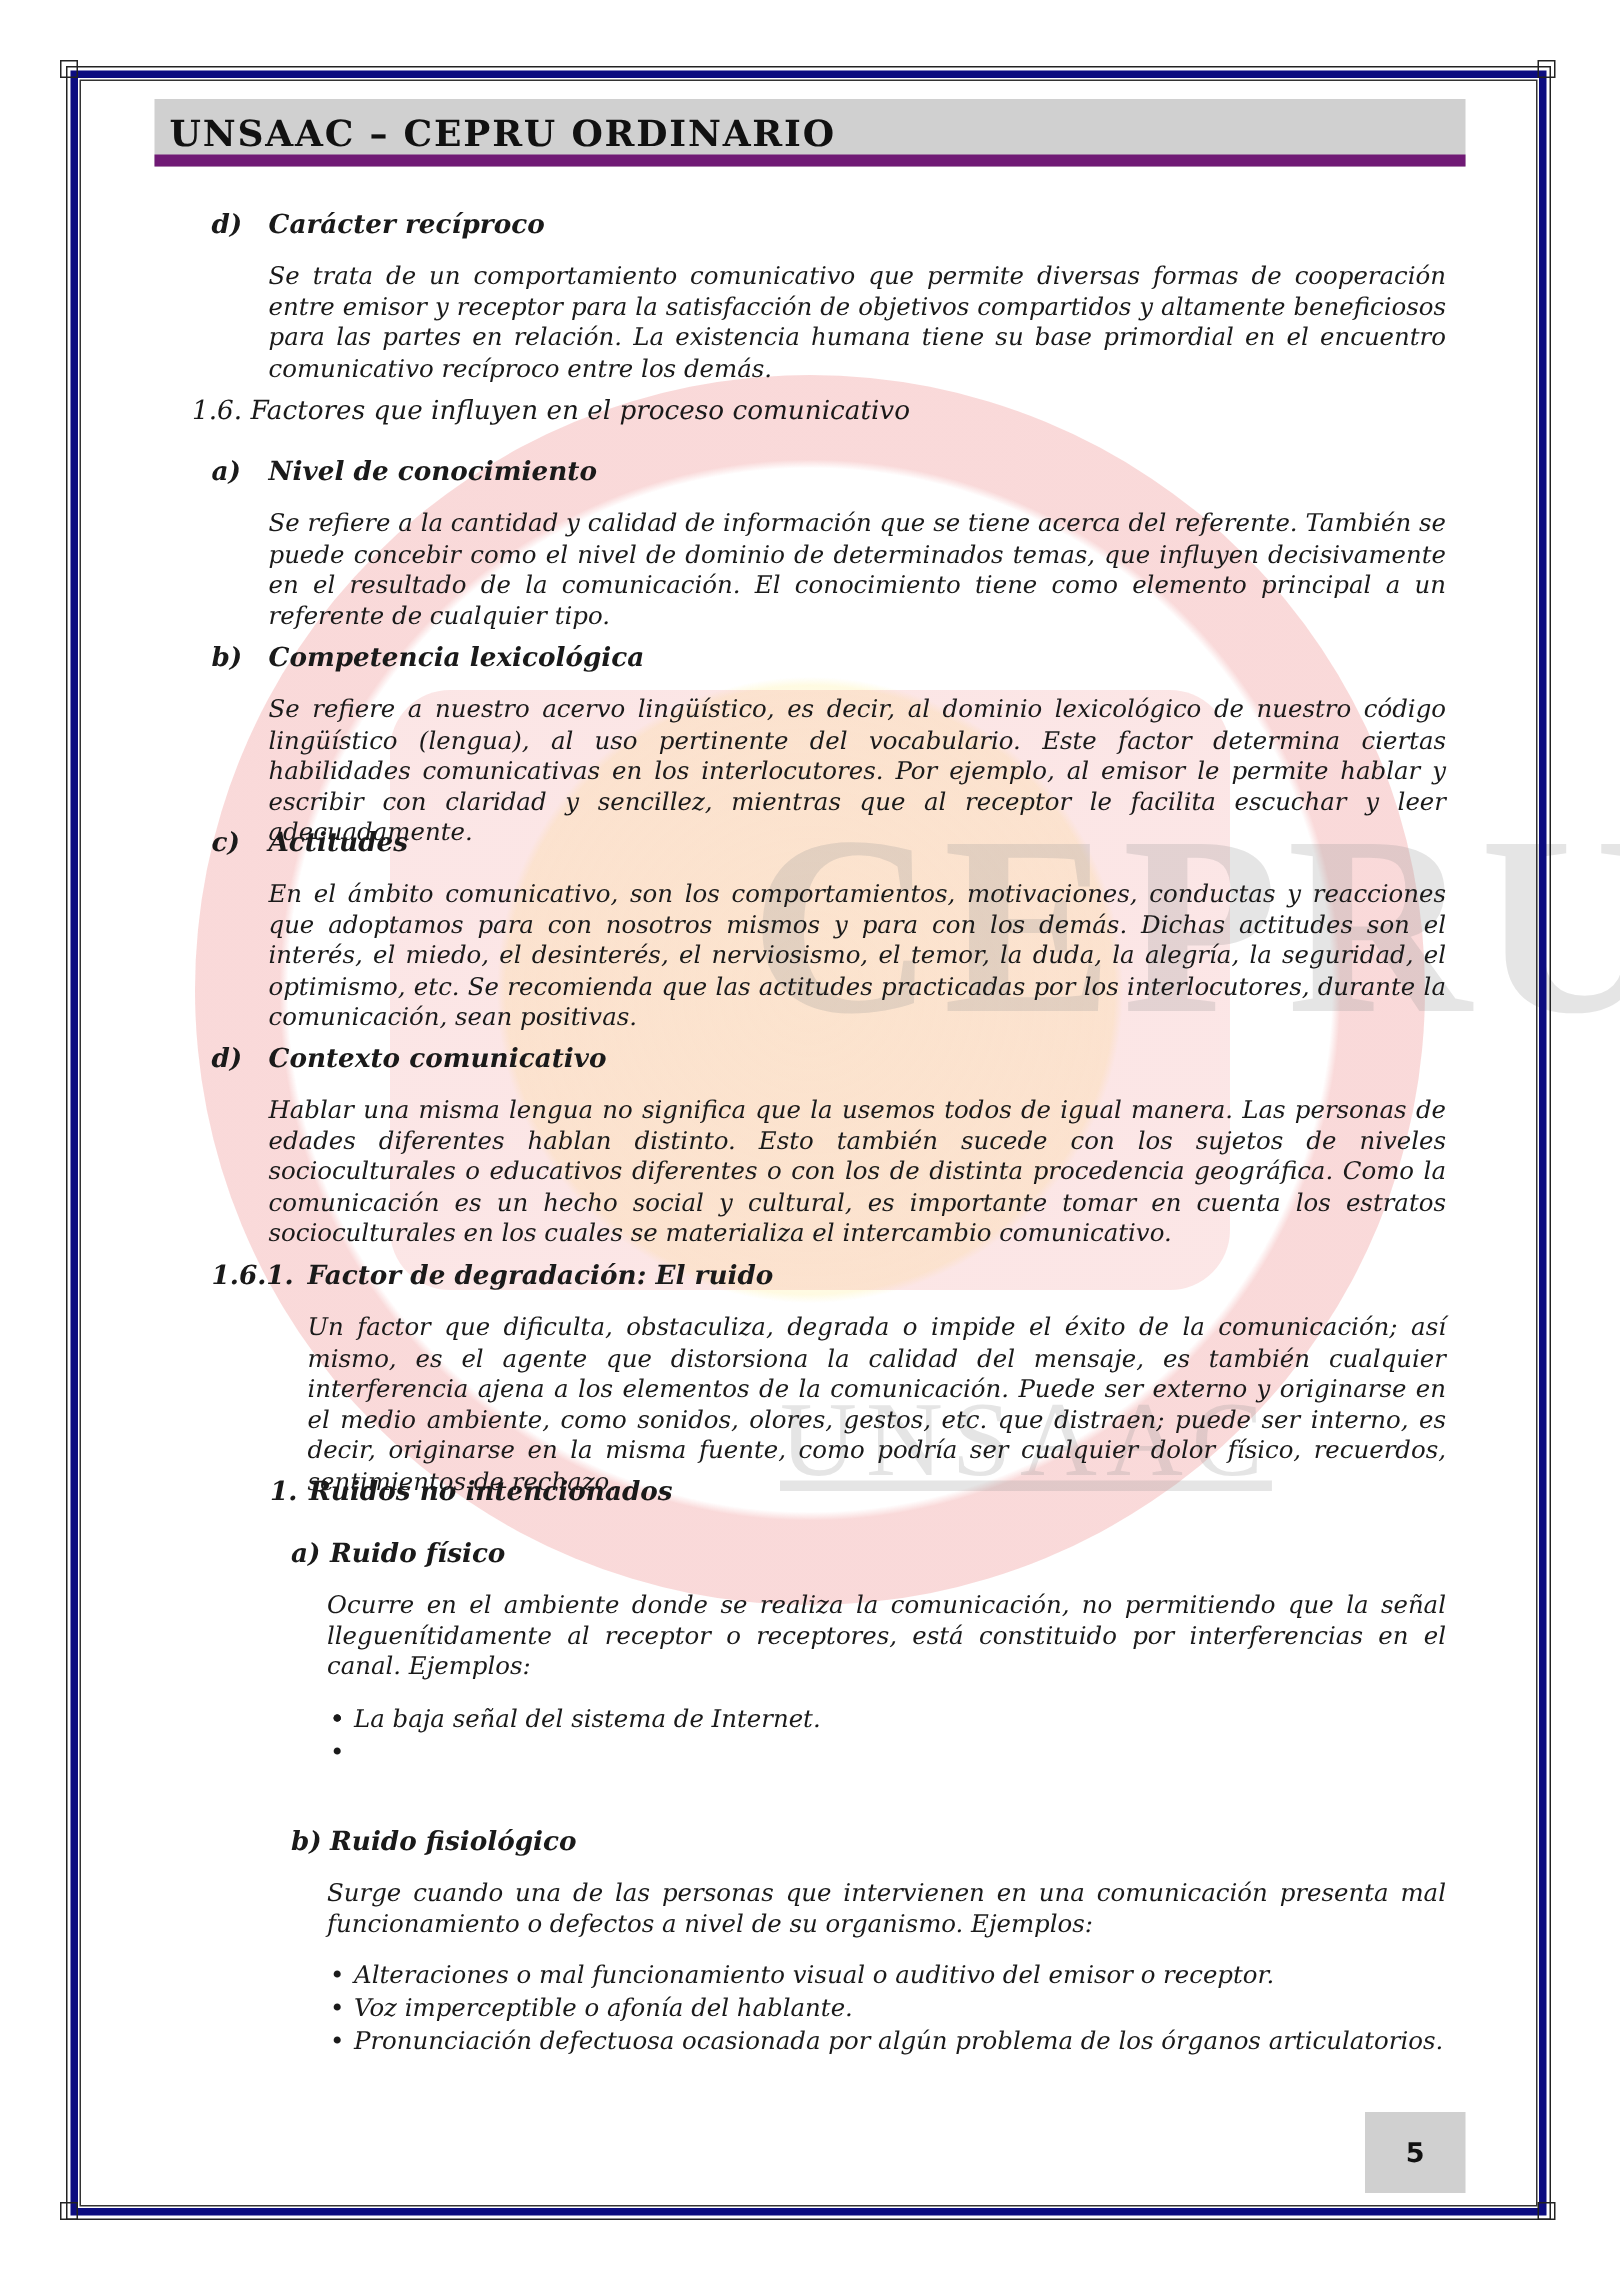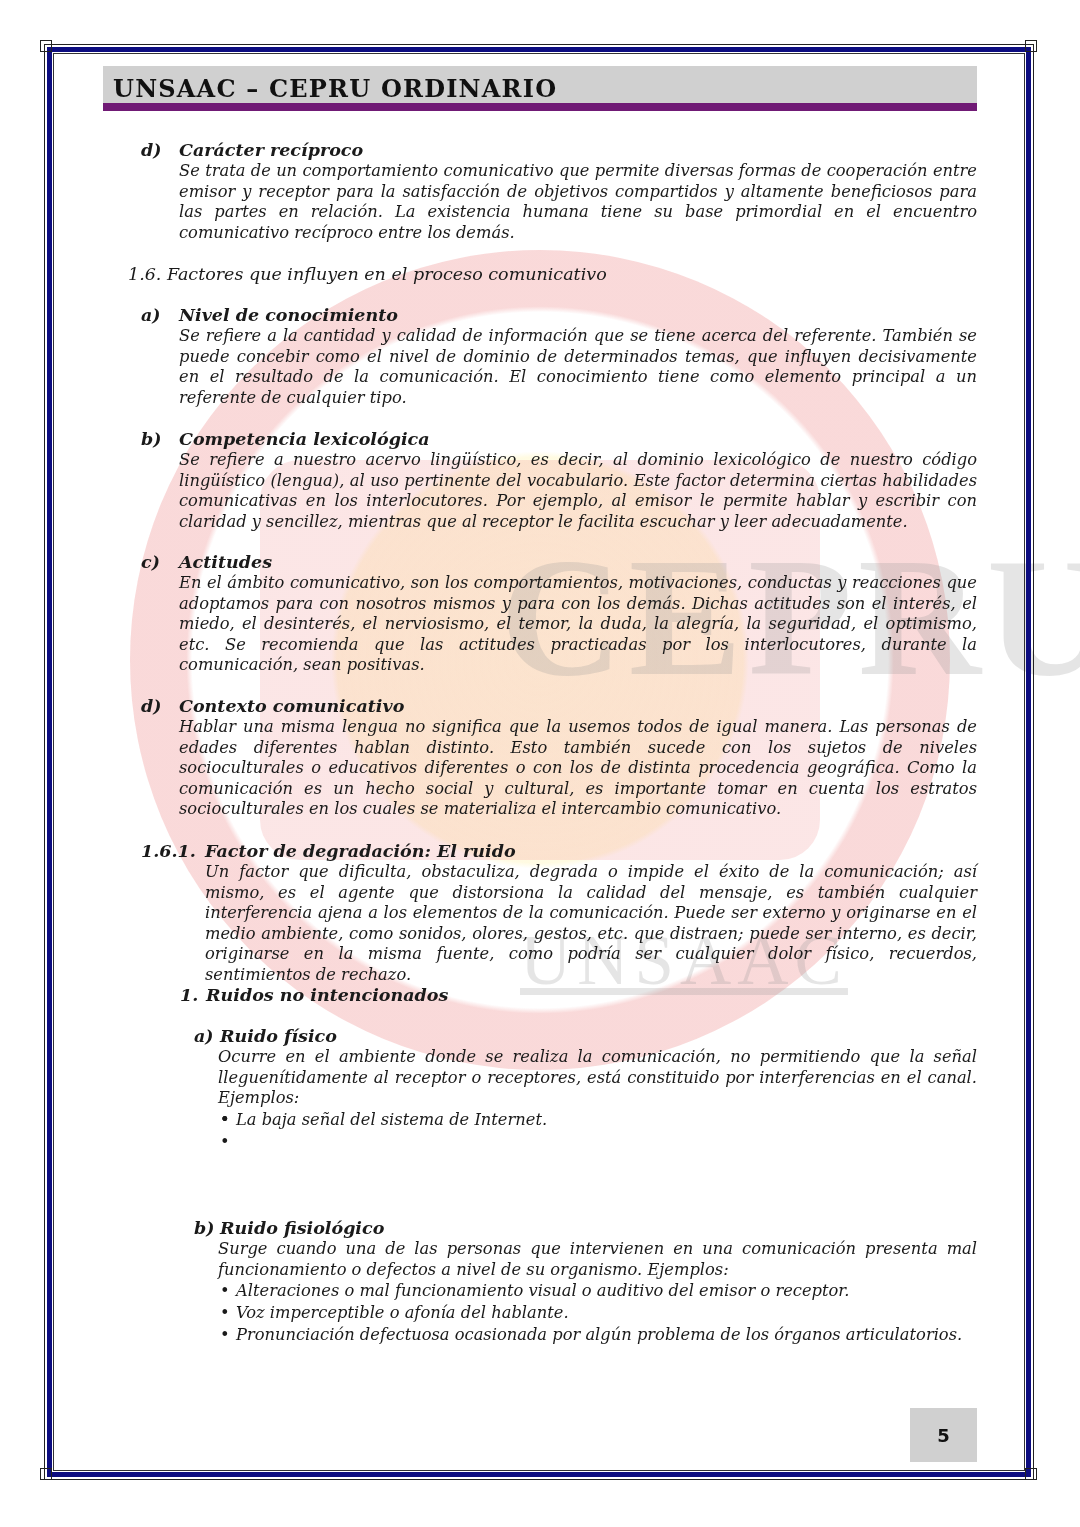--- a/index.html
+++ b/index.html
@@ -107,21 +107,21 @@
     .item-marker {
       display: inline-block;
       width: 38px;
       font-weight: bold;
       font-style: italic;
     }
     .para {
       text-align: justify;
       font-size: 16.3px;
       line-height: 20.6px;
-      margin: 0;
+      margin: 13px;
     }
     .section-title {
       font-weight: normal;
       font-style: italic;
       font-size: 17.5px;
       line-height: 22px;
     }
     ul.bullets {
       list-style: none;
       margin: 0; padding: 0;

